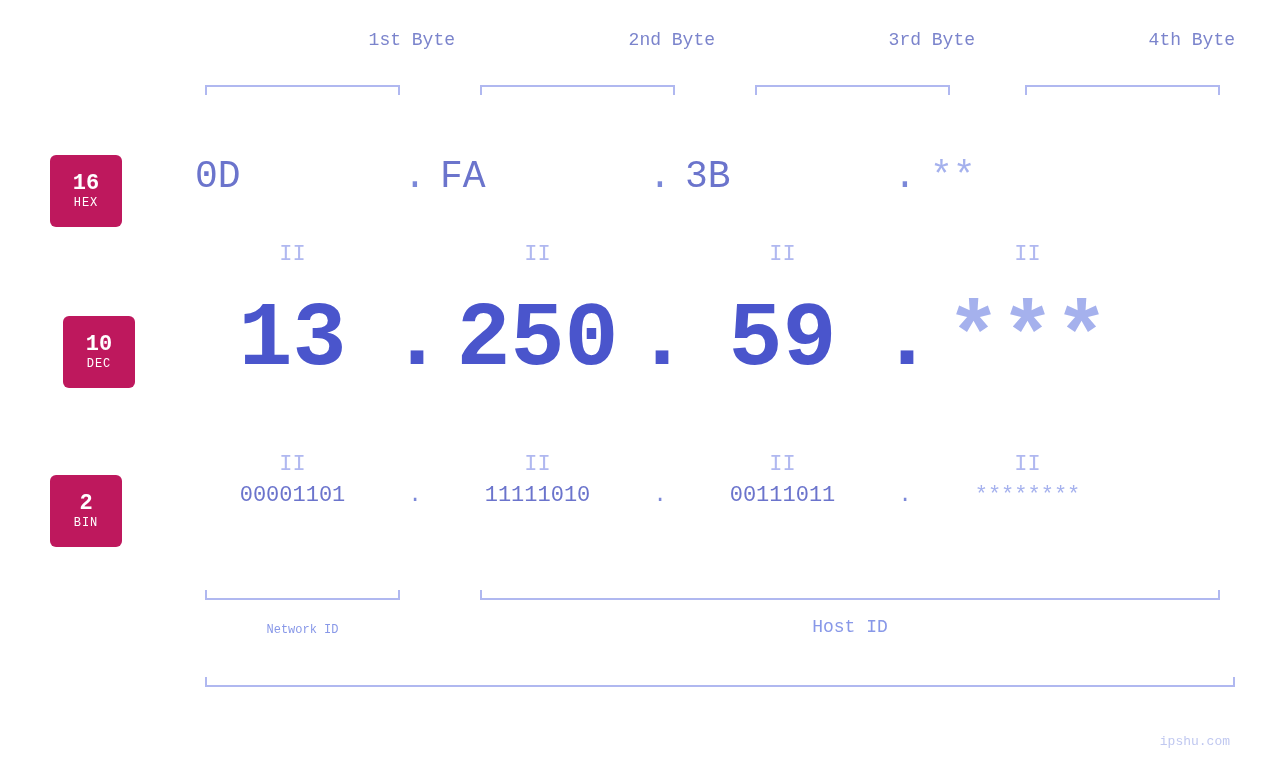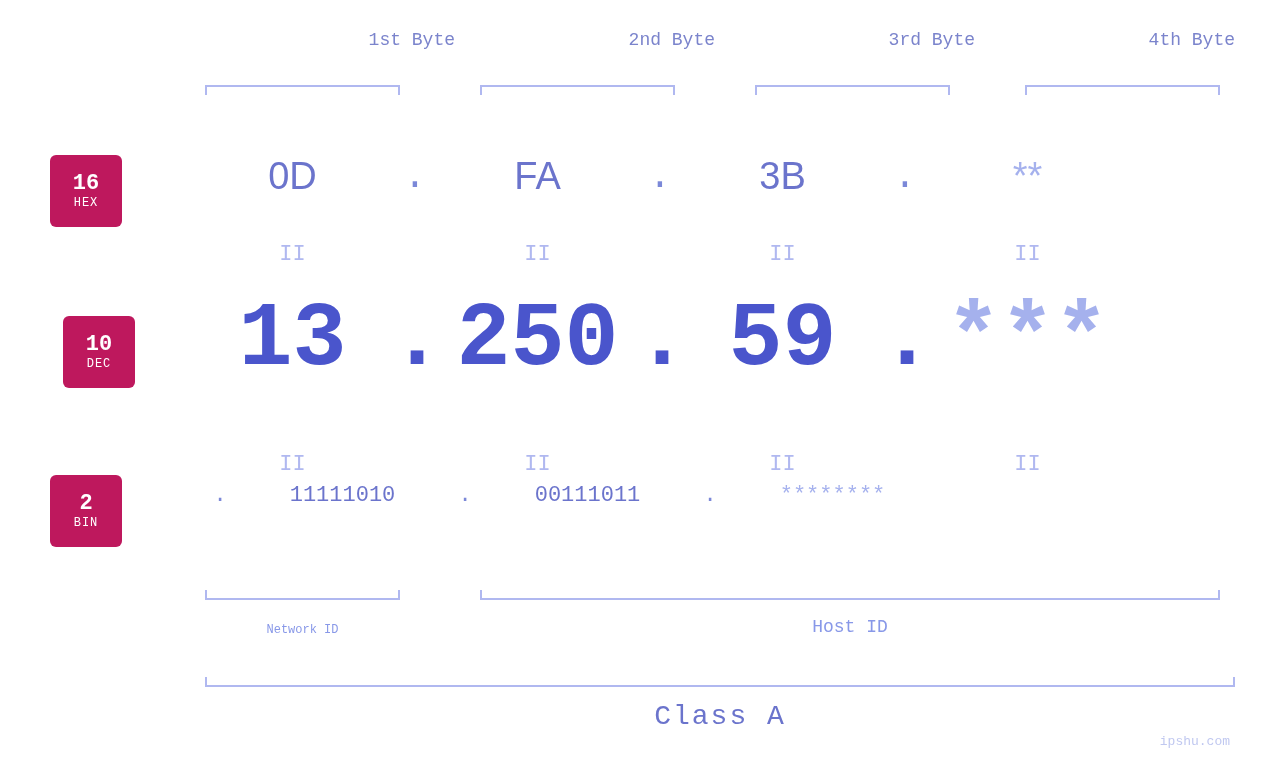--- a/index.html
+++ b/index.html
@@ -123,22 +123,21 @@
       top: 483px;
       left: 195px;
       right: 50px;
       display: flex;
       align-items: center;
     }
 
     .byte-val-hex {
       color: #6b74cc;
       font-size: 38px;
-      font-family: Liberation Sans, sans-serif;
-      text-align: center;
+      font-family: Liberation Mono, monospace;
       width: 195px;
       display: inline-block;
     }
 
     .byte-val-dec {
       color: #4a55cc;
       font-size: 90px;
       font-family: 'Courier New', Courier, monospace;
       font-weight: bold;
       text-align: center;
@@ -380,34 +379,34 @@
     <span class="eq-val">II</span>
     <span class="eq-spacer"></span>
     <span class="eq-val">II</span>
     <span class="eq-spacer"></span>
     <span class="eq-val">II</span>
     <span class="eq-spacer"></span>
     <span class="eq-val">II</span>
   </div>
 
   <div class="row-bin">
+    <span class="byte-val-bin">00001101</span>
     <span class="dot-bin">.</span>
     <span class="byte-val-bin">11111010</span>
     <span class="dot-bin">.</span>
     <span class="byte-val-bin">00111011</span>
     <span class="dot-bin">.</span>
     <span class="byte-val-bin masked">********</span>
   </div>
 
   <div class="bottom-bracket-network"></div>
   <div class="bottom-bracket-host"></div>
 
   <div class="network-id-label">Network ID</div>
 
   <div class="host-id-label">Host ID</div>
 
   <div class="class-line"></div>
 
-  <div class="class-a-label">Class A</div>
 
   <div class="watermark">ipshu.com</div>
 
 </div>
 
 </body></html>

